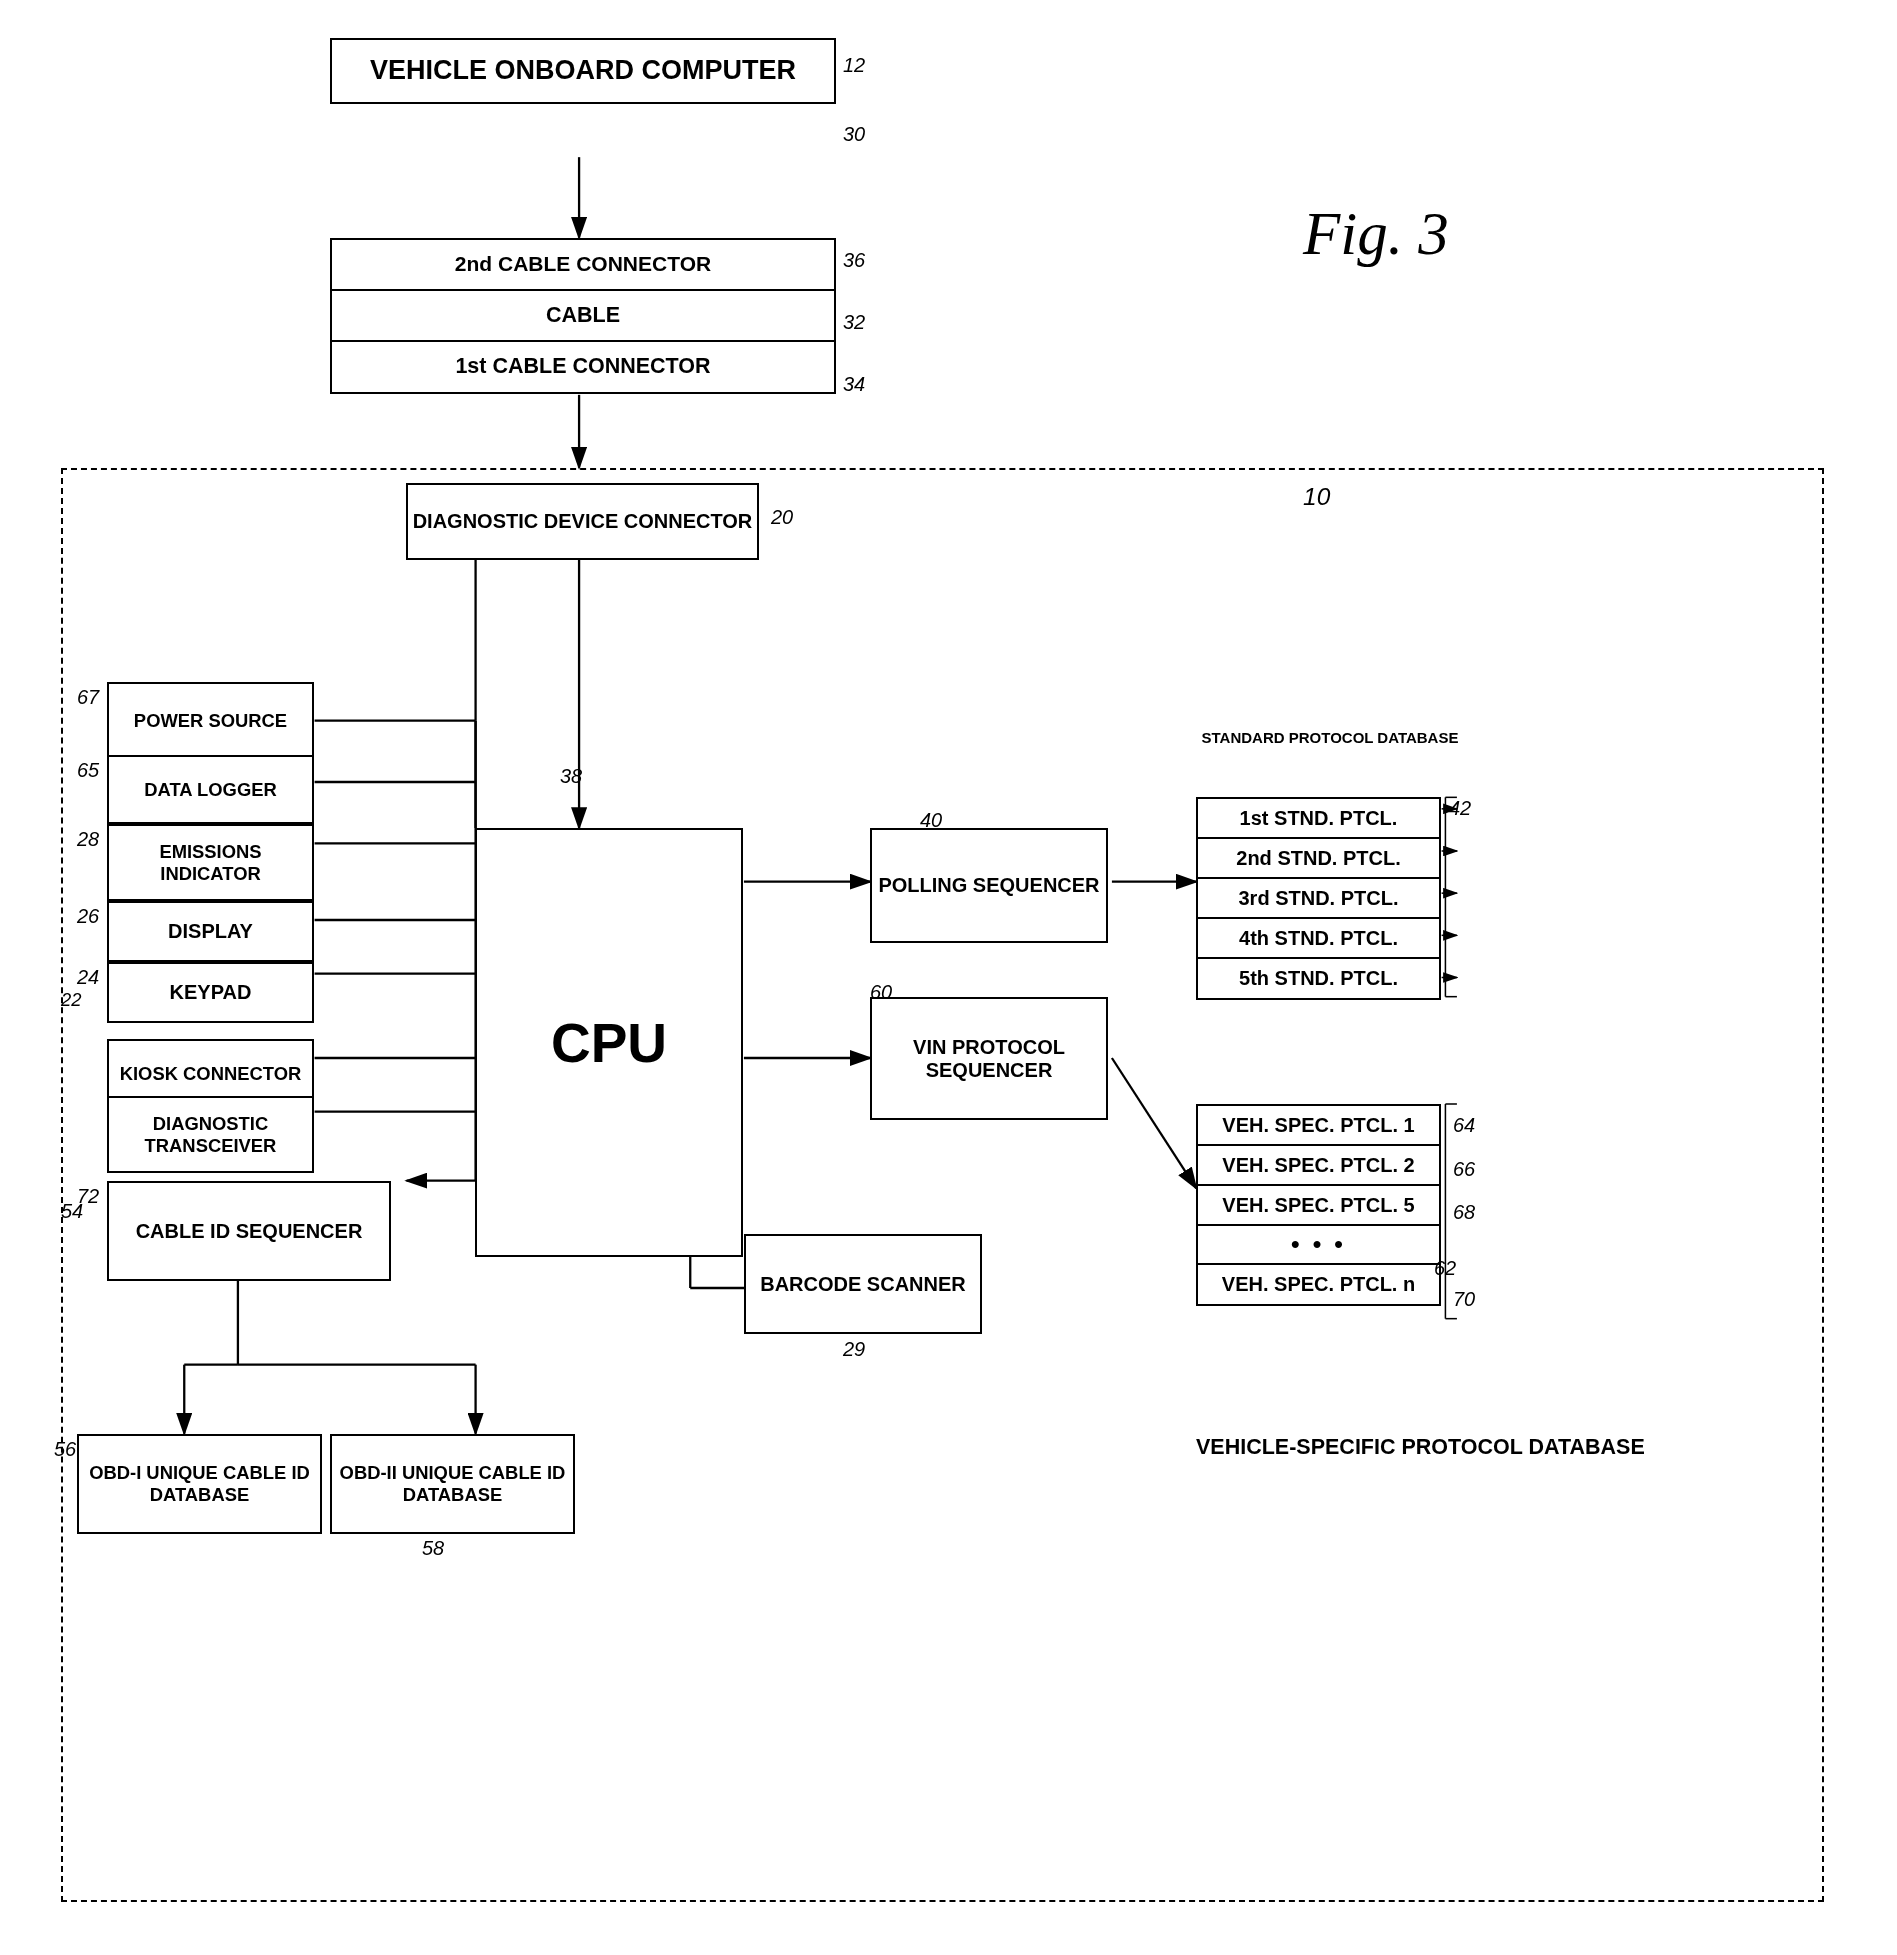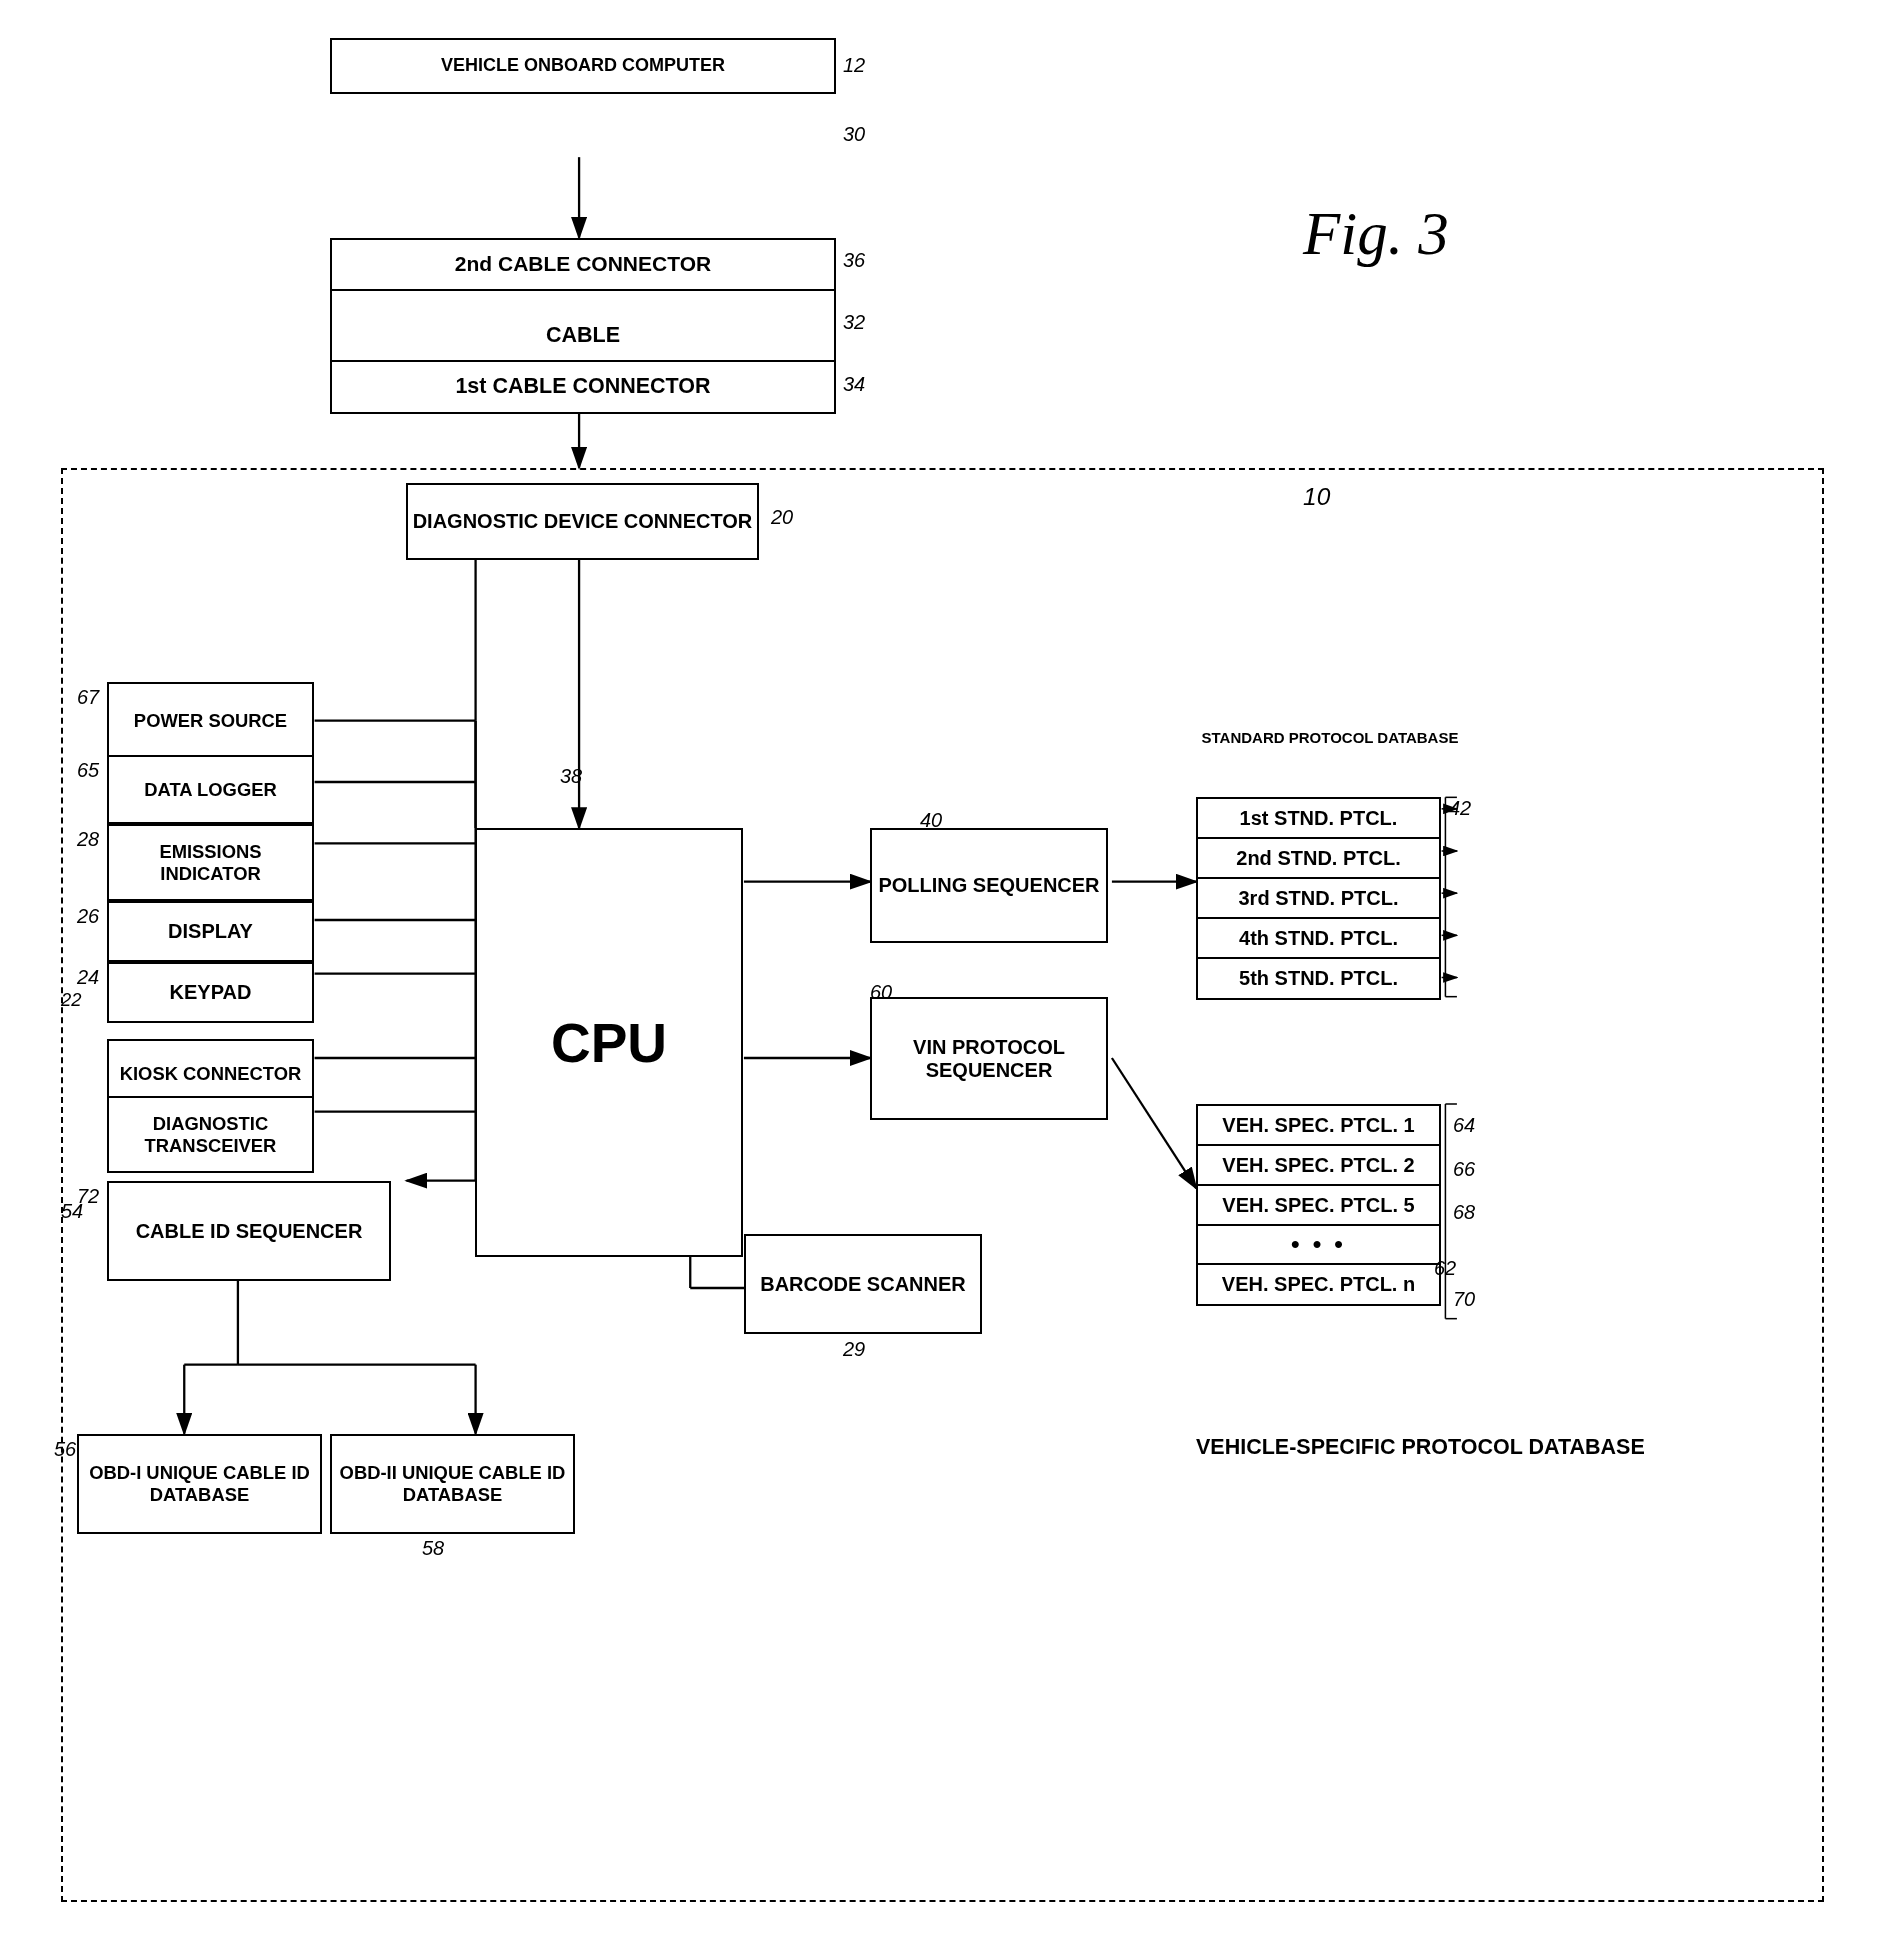--- a/index.html
+++ b/index.html
@@ -175,28 +175,28 @@
     <line x1="1130" y1="1680" x2="900" y2="1680" stroke="#000" stroke-width="3"></line>
     <line x1="900" y1="1680" x2="900" y2="1540" stroke="#000" stroke-width="3" marker-end="url(#arrowhead)"></line>
 
     <line x1="530" y1="670" x2="620" y2="670" stroke="#000" stroke-width="3"></line>
     <line x1="620" y1="670" x2="620" y2="940" stroke="#000" stroke-width="3"></line>
   </svg>
 
   <div class="fig-label" style="top:199px; left:1303px;">Fig. 3</div>
 
   <div class="box-multi" style="top:38px; left:330px; width:506px;">
-    <div class="row" style="font-size:18px; padding:15.3px 6.1px;">VEHICLE ONBOARD COMPUTER</div>
+    <div class="row" style="font-size:27px; padding:15.3px 6.1px;">VEHICLE ONBOARD COMPUTER</div>
   </div>
   <div class="ref" style="top:54px; left:843px;">12</div>
   <div class="ref" style="top:123px; left:843px;">30</div>
 
   <div class="box-multi" style="top:238px; left:330px; width:506px;">
     <div class="row" style="font-size:21px; padding:12.3px 6.1px;">2nd CABLE CONNECTOR</div>
-    <div class="row" style="font-size:21.5px; padding:12.3px 6.1px;margin-top:20px;">CABLE</div>
+    <div class="row" style="font-size:21.5px; padding:12.3px 6.1px;">CABLE</div>
     <div class="row" style="font-size:21.5px; padding:12.3px 6.1px;">1st CABLE CONNECTOR</div>
   </div>
   <div class="ref" style="top:249px; left:843px;font-style:italic;">36</div>
   <div class="ref" style="top:311px; left:843px;">32</div>
   <div class="ref" style="top:373px; left:843px;">34</div>
 
   <div class="dashed-box" style="top:468px; left:61px; width:1763px; height:1434px;"></div>
   <div class="ref" style="top:483px; left:1303px; font-size:24.5px;">10</div>
 
   <div class="box" style="top:483px; left:406px; width:353px; height:77px; font-size:20px; padding:3.8px;">

